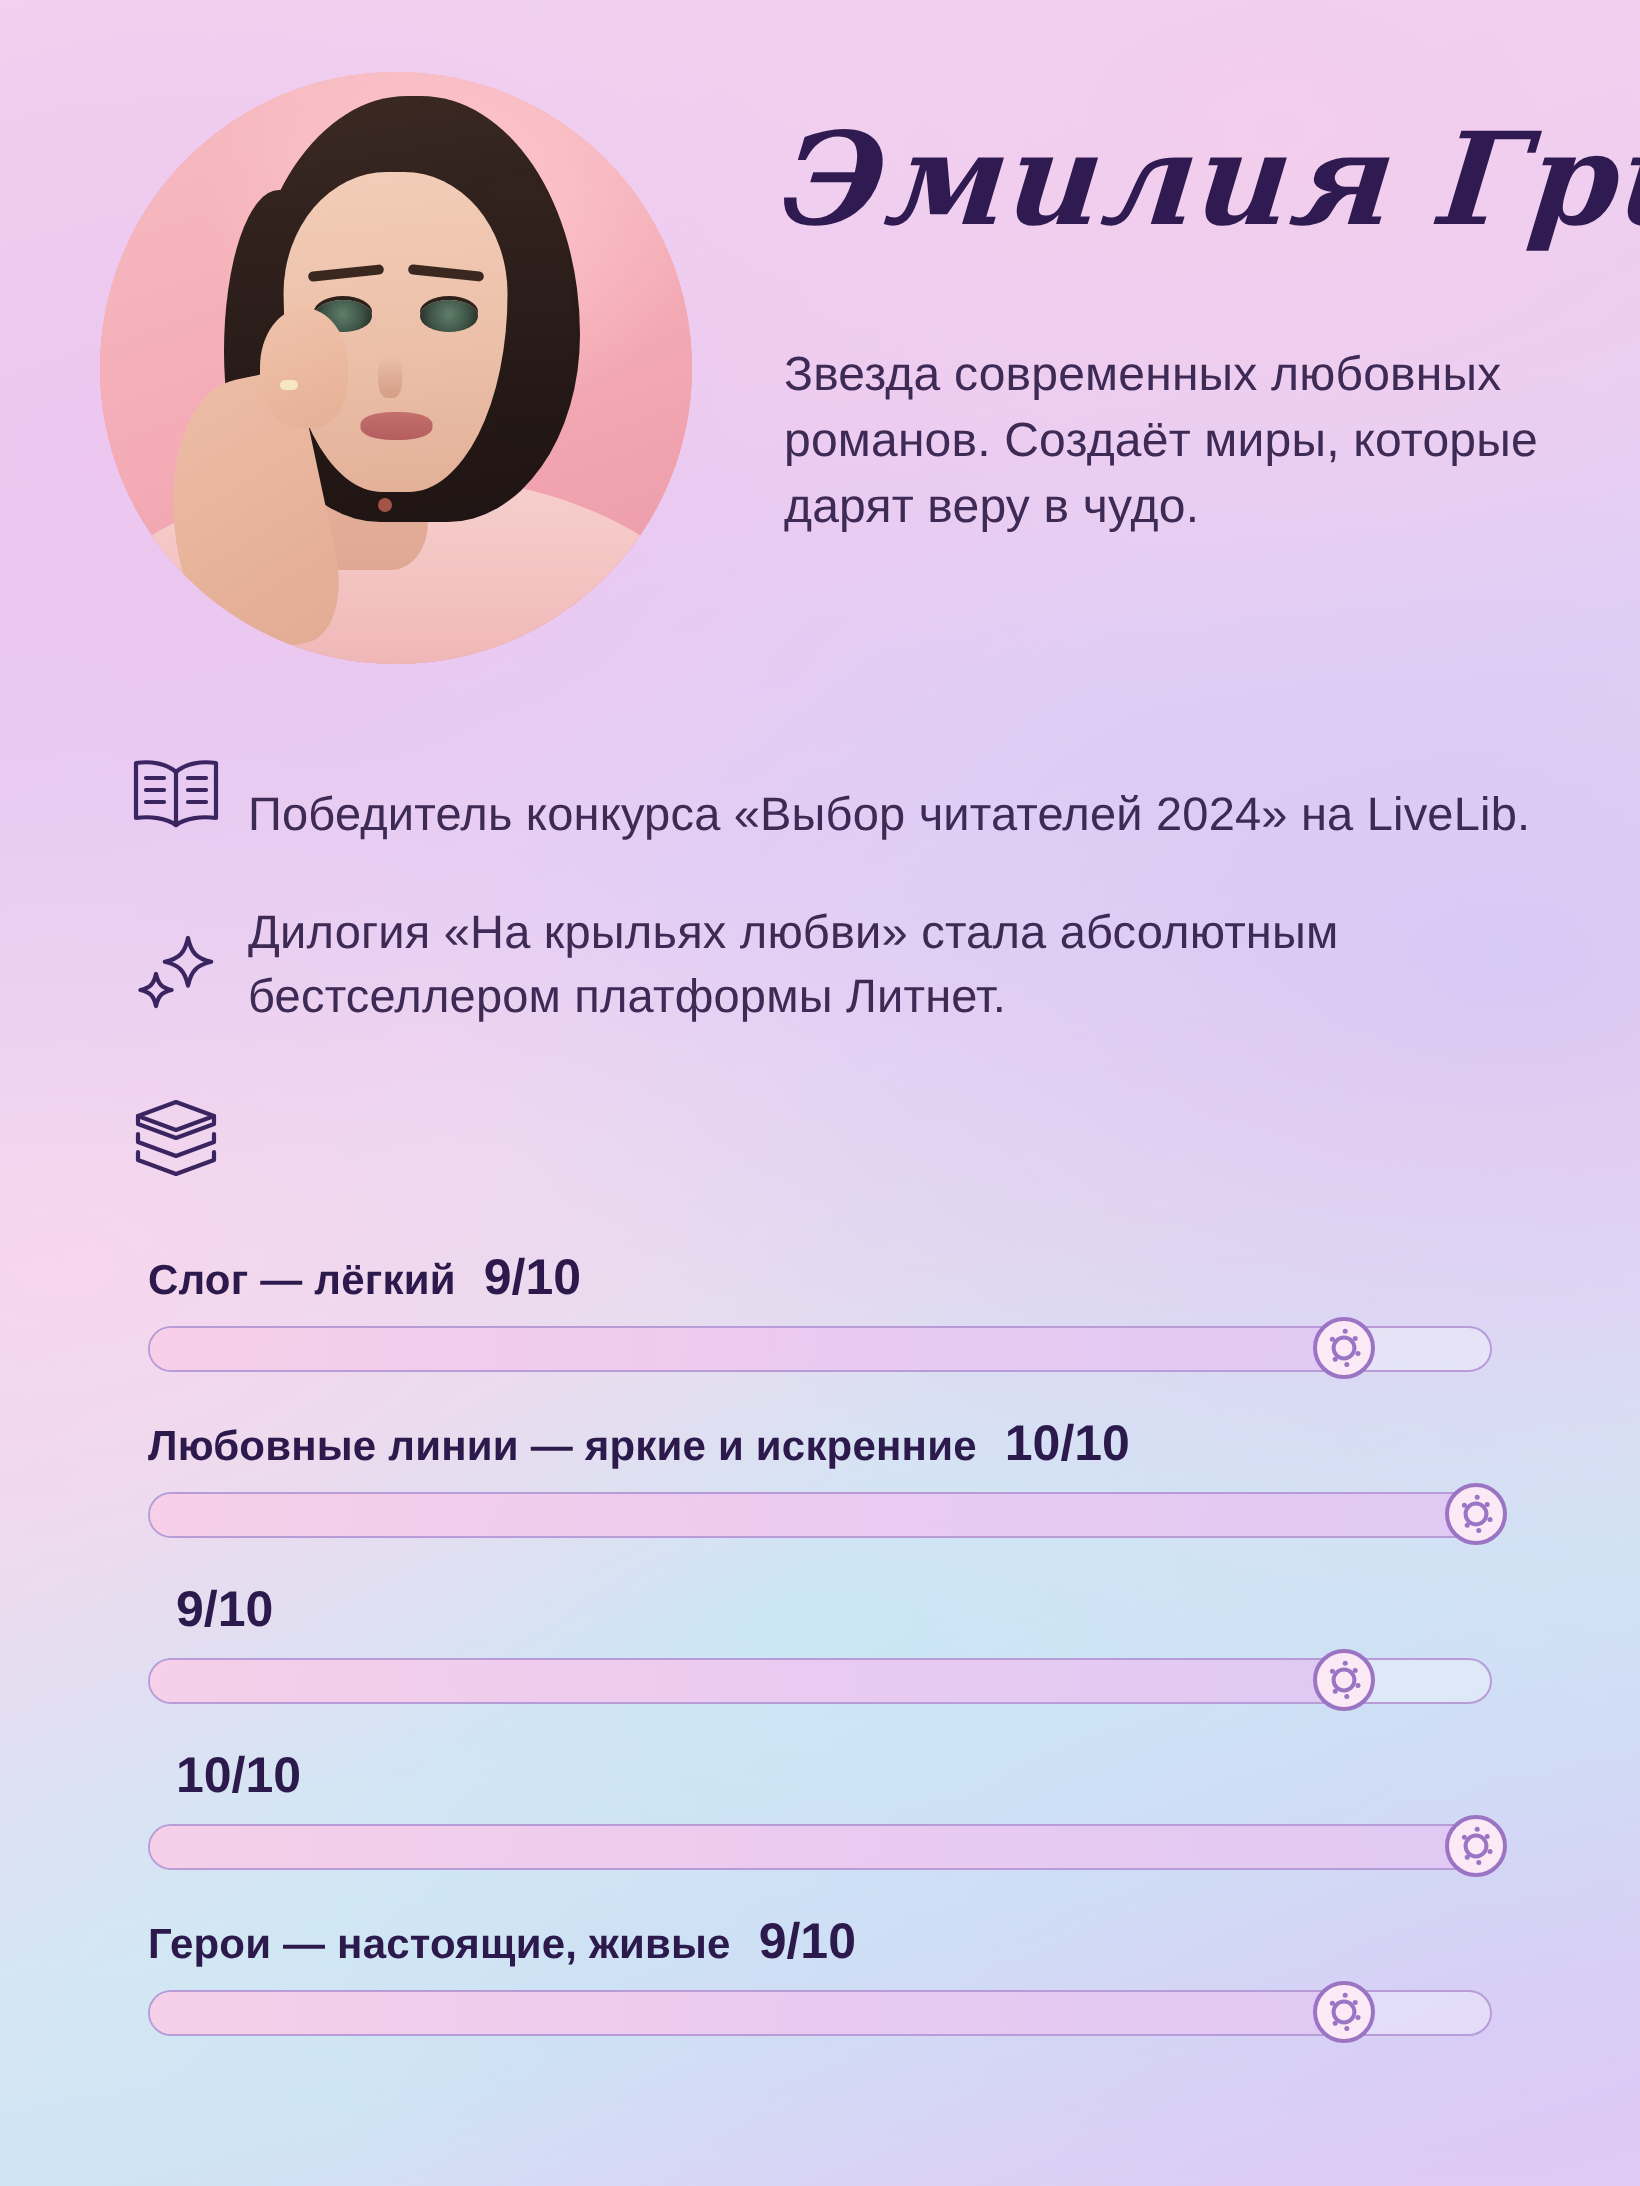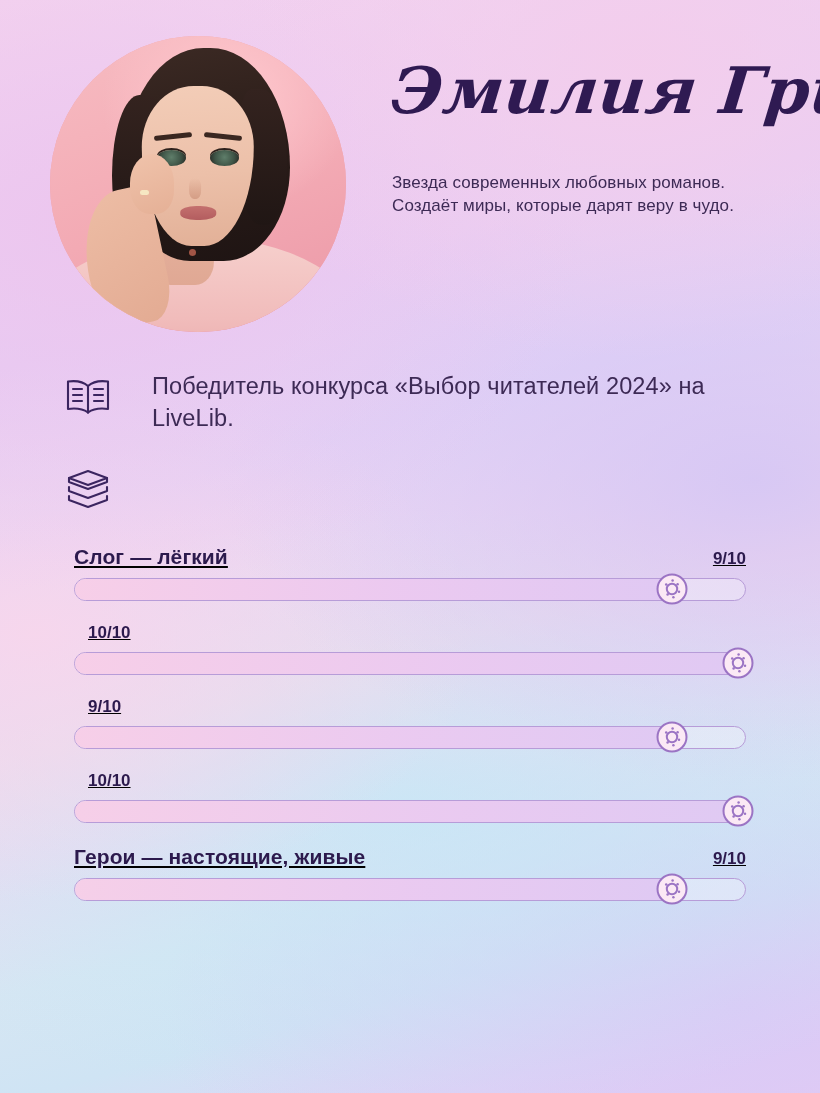--- a/index.html
+++ b/index.html
@@ -175,36 +175,35 @@
     letter-spacing: 0.5px;
     color: #2f1a52;
     white-space: nowrap;
     text-align: right;
     padding-right: 8px;
     transform: skewX(-6deg);
   }
 
   .author-desc {
     margin-top: 46px;
-    font-size: 17px;
+    font-size: 24px;
     line-height: 1.38;
     color: #3d2a55;
     letter-spacing: .1px;
     max-width: 390px;
   }
 
   
   .achievements {
     padding: 8px 44px 0 52px;
   }
   .ach-row {
     display: flex;
-    align-items: flex-start;
+    align-items: flex-end;
     margin-bottom: 24px;
-    gap: 28px;
   }
   .ach-icon {
     flex: 0 0 72px;
     height: 56px;
     display: flex;
     align-items: center;
     justify-content: center;
     color: #3b2560;
   }
   .ach-text {
@@ -218,32 +217,30 @@
   
   .ratings {
     padding: 6px 74px 0 74px;
   }
   .rating {
     margin-bottom: 22px;
   }
   .rating-head {
     display: flex;
     align-items: baseline;
-    justify-content: space-between;
     margin-bottom: 9px;
-    text-decoration: underline;
   }
   .rating-label {
     font-size: 21px;
     font-weight: 700;
     color: #2c1a4d;
     letter-spacing: .1px;
   }
   .rating-score {
-    font-size: 17px;
+    font-size: 25px;
     font-weight: 700;
     color: #2c1a4d;
     margin-left: 14px;
     white-space: nowrap;
   }
   .bar-track {
     position: relative;
     height: 23px;
     border-radius: 14px;
     border: 1.6px solid #b79cd8;
@@ -308,20 +305,29 @@
         <svg width="50" height="40" viewBox="0 0 50 40" fill="none" stroke="#3b2560" stroke-width="2.1" stroke-linejoin="round" stroke-linecap="round">
           <path d="M25 10C20 5.5 12 4.5 5 5.5V33C12 32 20 33 25 36.5"></path>
           <path d="M25 10C30 5.5 38 4.5 45 5.5V33C38 32 30 33 25 36.5"></path>
           <path d="M25 10V36.5"></path>
           <path d="M10 13h9M10 19h9M10 25h9M31 13h9M31 19h9M31 25h9"></path>
         </svg>
       </div>
       <div class="ach-text">Победитель конкурса «Выбор читателей 2024» на LiveLib.</div>
     </div>
 
+    <div class="ach-row">
+      <div class="ach-icon">
+        <svg width="48" height="44" viewBox="0 0 48 44" fill="none" stroke="#3b2560" stroke-width="2.1" stroke-linejoin="round">
+          <path d="M30 4c1.6 7.4 4.3 10.2 11.6 11.9-7.3 1.7-10 4.5-11.6 11.9-1.6-7.4-4.3-10.2-11.6-11.9C25.7 14.2 28.4 11.4 30 4z"></path>
+          <path d="M14 22c1.1 5 2.9 6.9 7.8 8-4.9 1.1-6.7 3-7.8 8-1.1-5-2.9-6.9-7.8-8 4.9-1.1 6.7-3 7.8-8z"></path>
+        </svg>
+      </div>
+      <div class="ach-text">Дилогия «На крыльях любви» стала абсолютным бестселлером платформы Литнет.</div>
+    </div>
 
     <div class="ach-row">
       <div class="ach-icon">
         <svg width="50" height="42" viewBox="0 0 50 42" fill="none" stroke="#3b2560" stroke-width="2.1" stroke-linejoin="round" stroke-linecap="round">
           <path d="M6 12l19-7 19 7-19 7-19-7z"></path>
           <path d="M6 12v4l19 7 19-7v-4"></path>
           <path d="M6 21v4l19 7 19-7v-4"></path>
           <path d="M6 30v4l19 7 19-7v-4"></path>
         </svg>
       </div>
@@ -348,20 +354,21 @@
             <circle cx="14.6" cy="24.6" r="1.25" fill="#9b74c4"></circle>
             <circle cx="19.6" cy="10.6" r="1.25" fill="#9b74c4"></circle>
             <circle cx="20.4" cy="27.2" r="1.25" fill="#9b74c4"></circle>
           </svg>
         </div>
       </div>
     </div>
 
     <div class="rating">
       <div class="rating-head">
+        <span class="rating-label">Любовные линии — яркие и искренние</span>
         <span class="rating-score">10/10</span>
       </div>
       <div class="bar-track">
         <div class="bar-fill" style="width: 100%;"></div>
         <div class="bar-knob" style="left: calc(100% - 7px);">
           <svg width="38" height="38" viewBox="0 0 38 38" fill="none">
             <circle cx="19" cy="19" r="14.5" fill="#fbe9f5" stroke="#9b74c4" stroke-width="2"></circle>
             <circle cx="19" cy="19" r="5.2" fill="none" stroke="#9b74c4" stroke-width="2"></circle>
             <circle cx="13.2" cy="14.6" r="1.25" fill="#9b74c4"></circle>
             <circle cx="24.6" cy="14.2" r="1.25" fill="#9b74c4"></circle>

